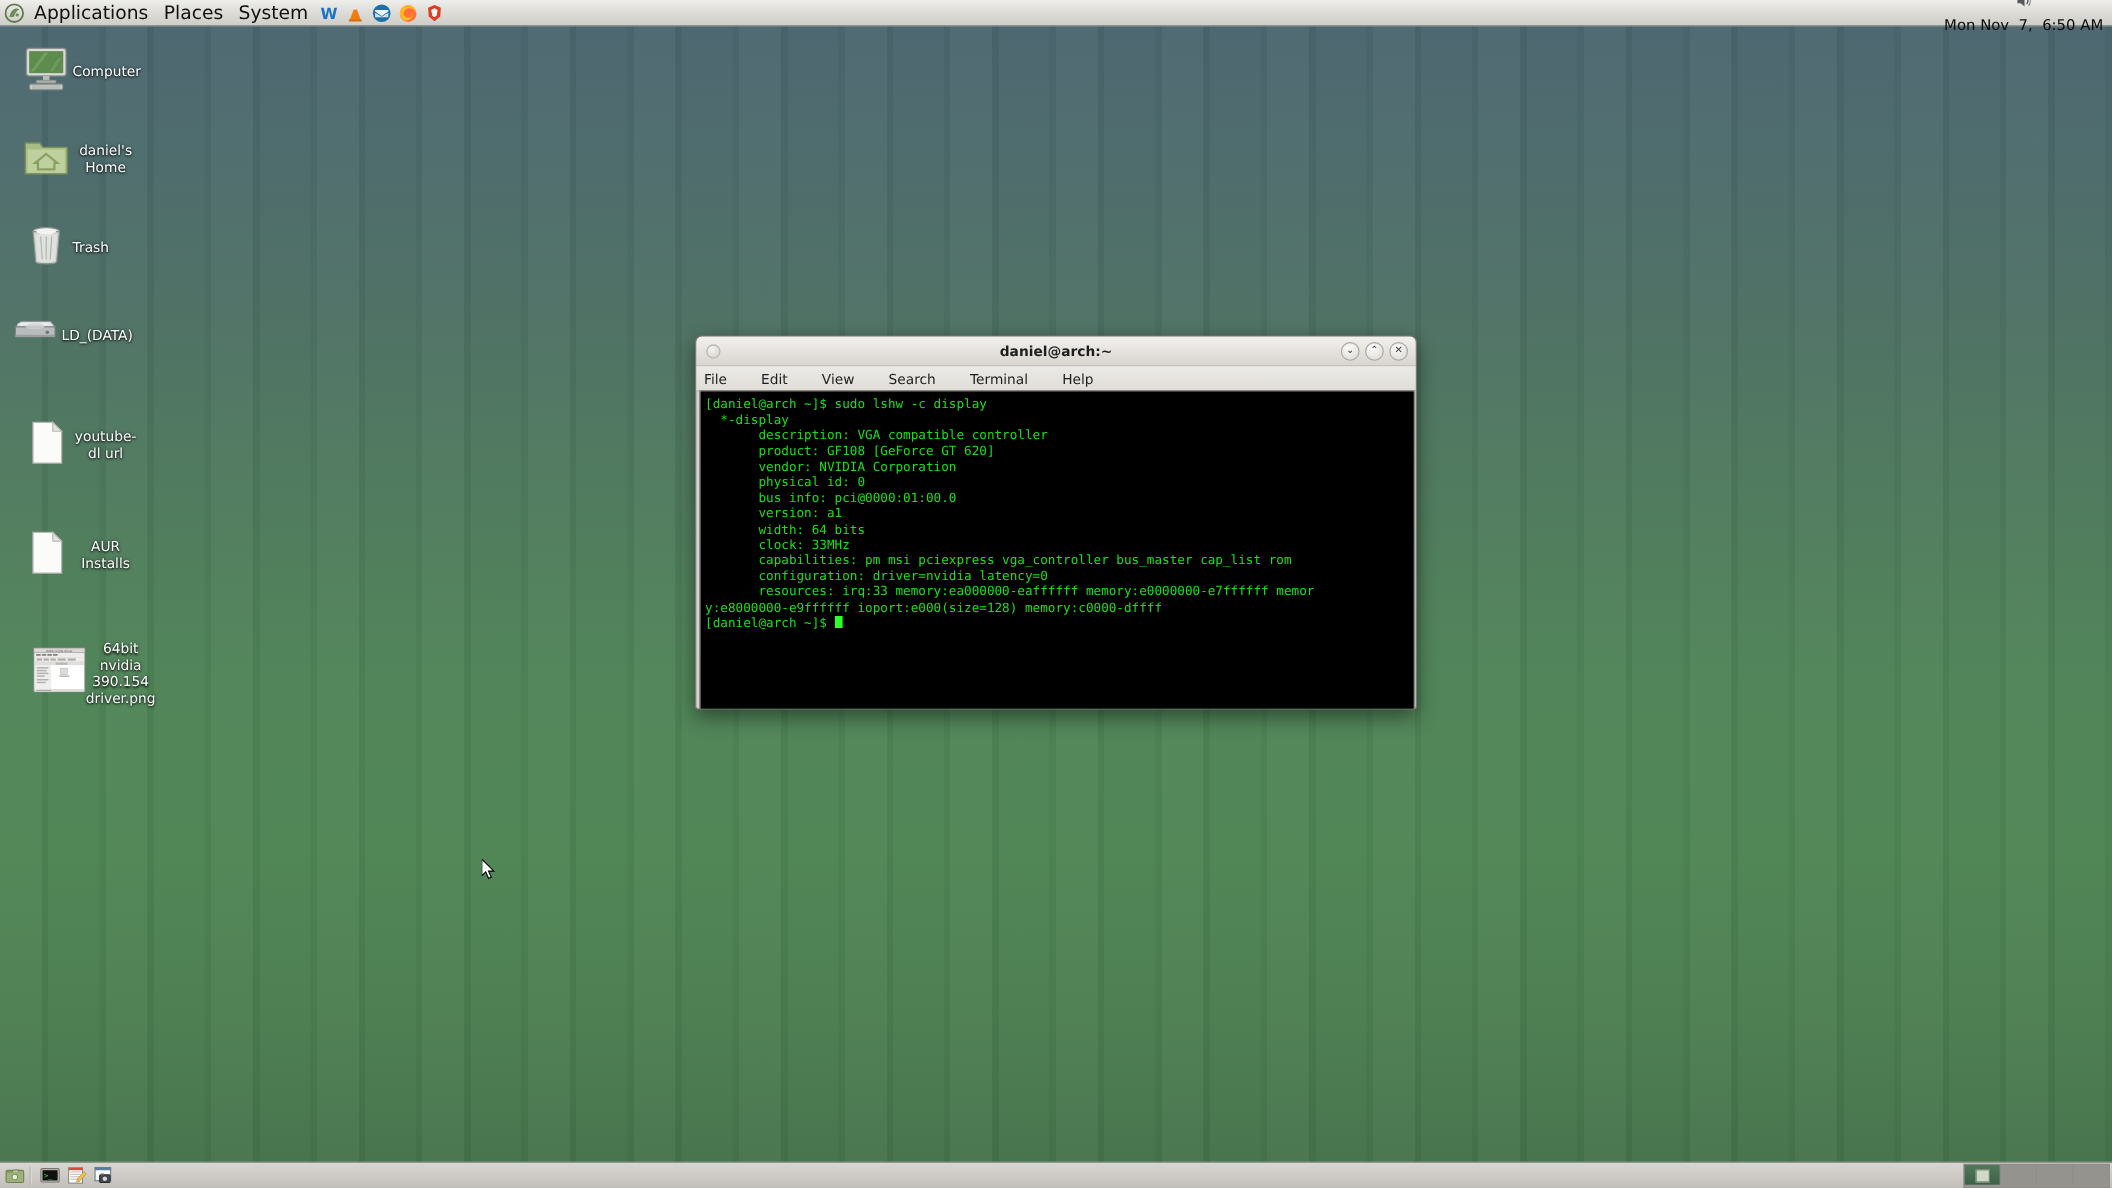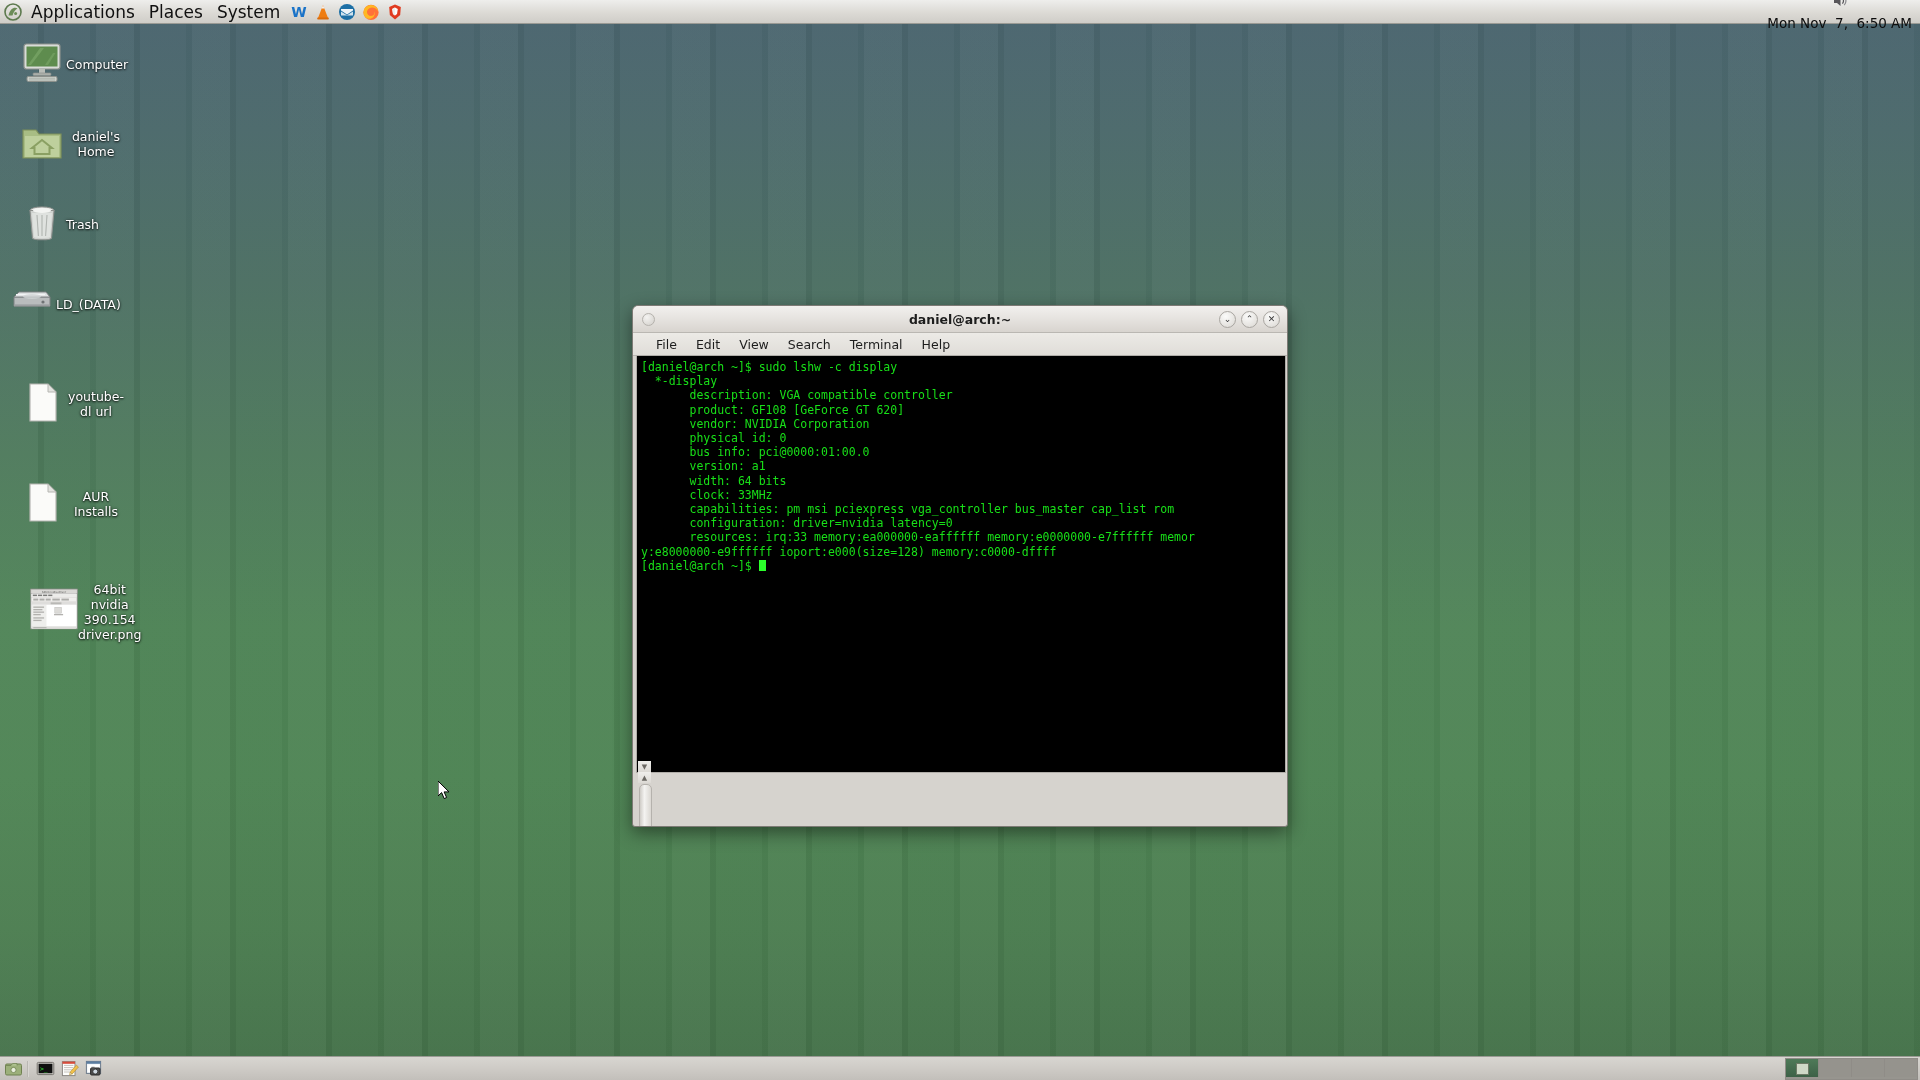--- a/index.html
+++ b/index.html
@@ -91,21 +91,21 @@
     line-height: 15px;
     text-shadow: 0 1px 2px rgba(0,0,0,0.85), 0 0 3px rgba(0,0,0,0.6);
     max-width: 108px;
     word-wrap: break-word;
   }
 
   
   #term-window {
     position: absolute;
     left: 632px; top: 305px;
-    width: 656px; height: 522px;
+    width: 656px; height: 340px;
     background: #d6d3ce;
     border: 1px solid #7d7a75;
     border-radius: 6px 6px 3px 3px;
     box-shadow: 0 6px 18px rgba(0,0,0,0.45);
     box-sizing: border-box;
     overflow: hidden;
   }
   #title-bar {
     position: relative;
     height: 26px;
@@ -139,22 +139,22 @@
     border: 1px solid #a9a6a1;
     display:flex; align-items:center; justify-content:center;
     font-size: 9px; color:#3a3a3a; line-height:1;
     cursor: pointer;
   }
   #menu-bar {
     height: 22px;
     background: linear-gradient(180deg,#eceae6 0%,#e0ddd8 100%);
     border-bottom: 1px solid #b7b4af;
     display: flex; align-items: center;
-    padding-left: 16px;
-    gap: 5px;
+    padding-left: 0;
+    gap: 17px;
   }
   .tmenu {
     font-size: 12.5px;
     color: #1d1d1d;
     padding: 2px 7px;
     border-radius: 2px;
     cursor: default;
   }
 
   #term-body-wrap {

